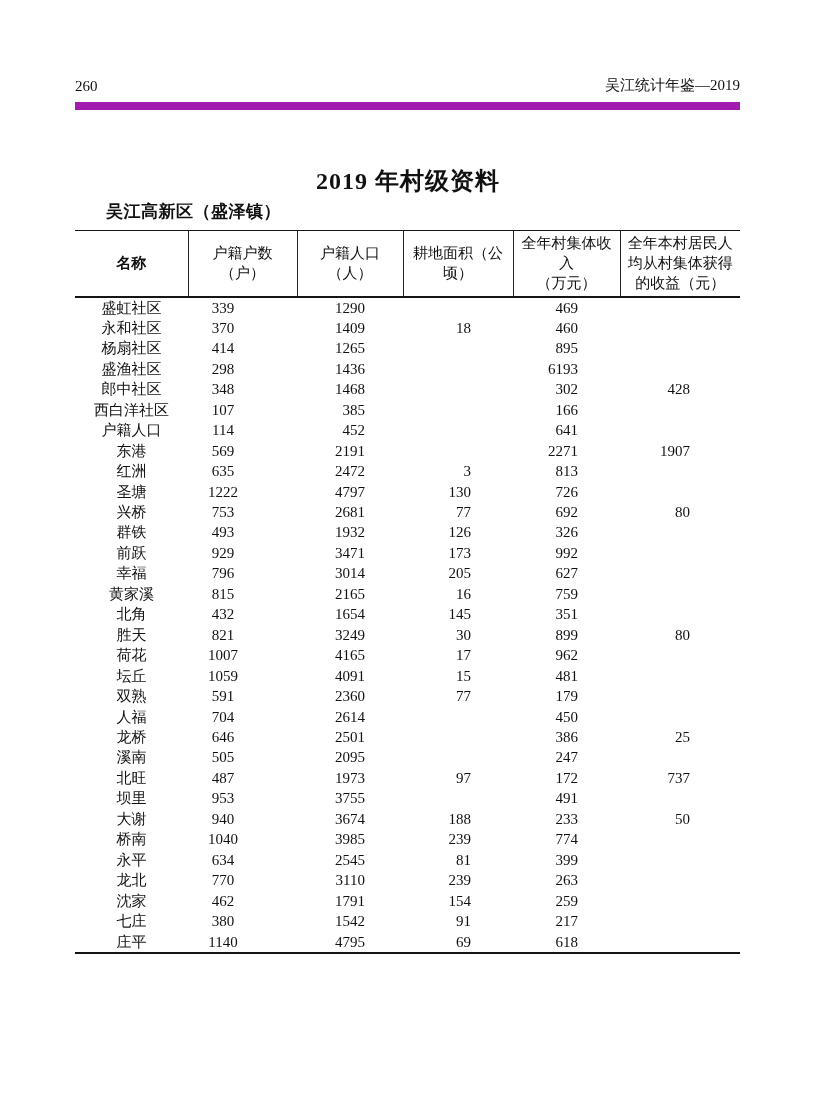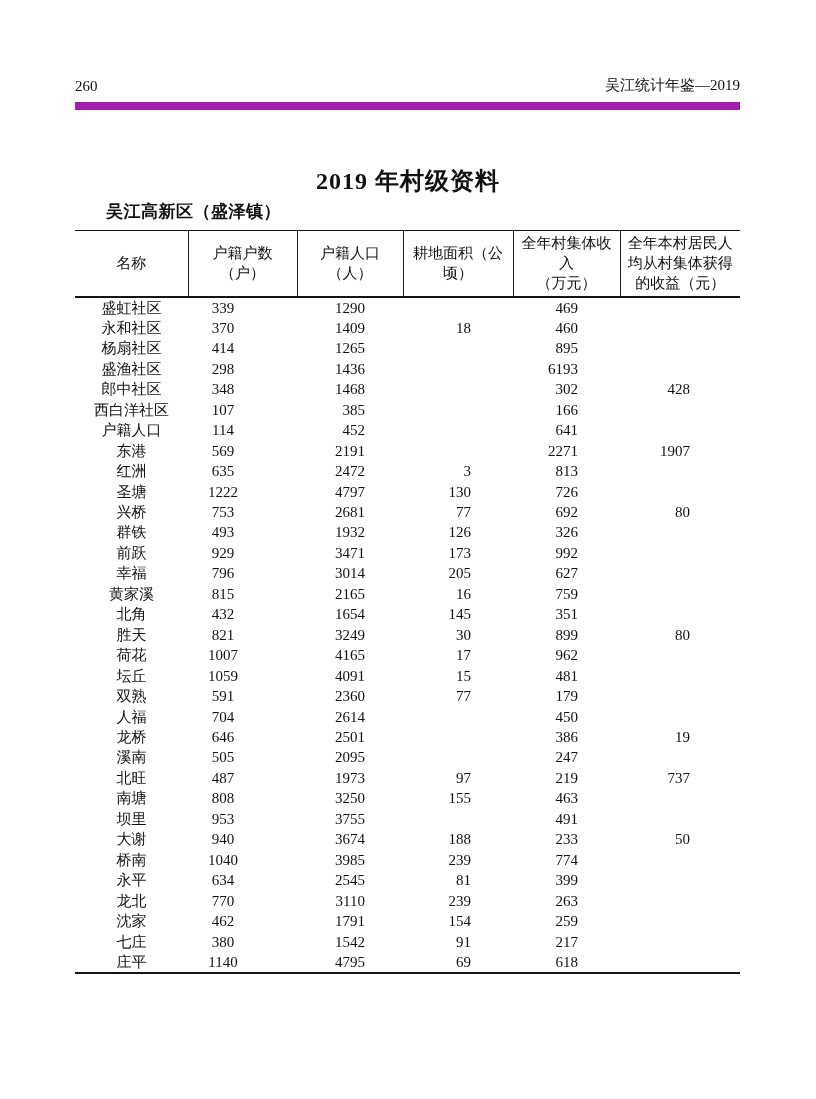--- a/index.html
+++ b/index.html
@@ -62,21 +62,21 @@
     font-weight: normal;
     font-size: 15px;
     line-height: 1.35;
     text-align: center;
     vertical-align: middle;
     white-space: pre-line;
     padding: 0 2px;
     border-bottom: 2.5px solid #151515;
     border-left: 1.5px solid #222222;
   }
-  thead th:first-child { border-left: none; }
+  thead th:first-child { border-left: none; font-weight: bold; }
   tbody tr { height: 20.45px; }
   tbody td {
     font-size: 15px;
     line-height: 20.45px;
     vertical-align: middle;
     padding: 0;
     white-space: nowrap;
   }
   tbody td.c0 { text-align: center; }
   tbody td.c1 { text-align: center; padding-right: 39px; }
@@ -289,45 +289,37 @@
           <td class="c3"></td>
           <td class="c4">450</td>
           <td class="c5"></td>
         </tr>
         <tr>
           <td class="c0">龙桥</td>
           <td class="c1">646</td>
           <td class="c2">2501</td>
           <td class="c3"></td>
           <td class="c4">386</td>
-          <td class="c5">19</td>
+          <td class="c5">25</td>
         </tr>
         <tr>
           <td class="c0">溪南</td>
           <td class="c1">505</td>
           <td class="c2">2095</td>
           <td class="c3"></td>
           <td class="c4">247</td>
           <td class="c5"></td>
         </tr>
         <tr>
           <td class="c0">北旺</td>
           <td class="c1">487</td>
           <td class="c2">1973</td>
           <td class="c3">97</td>
-          <td class="c4">219</td>
+          <td class="c4">172</td>
           <td class="c5">737</td>
-        </tr>
-        <tr>
-          <td class="c0">南塘</td>
-          <td class="c1">808</td>
-          <td class="c2">3250</td>
-          <td class="c3">155</td>
-          <td class="c4">463</td>
-          <td class="c5"></td>
         </tr>
         <tr>
           <td class="c0">坝里</td>
           <td class="c1">953</td>
           <td class="c2">3755</td>
           <td class="c3"></td>
           <td class="c4">491</td>
           <td class="c5"></td>
         </tr>
         <tr>

